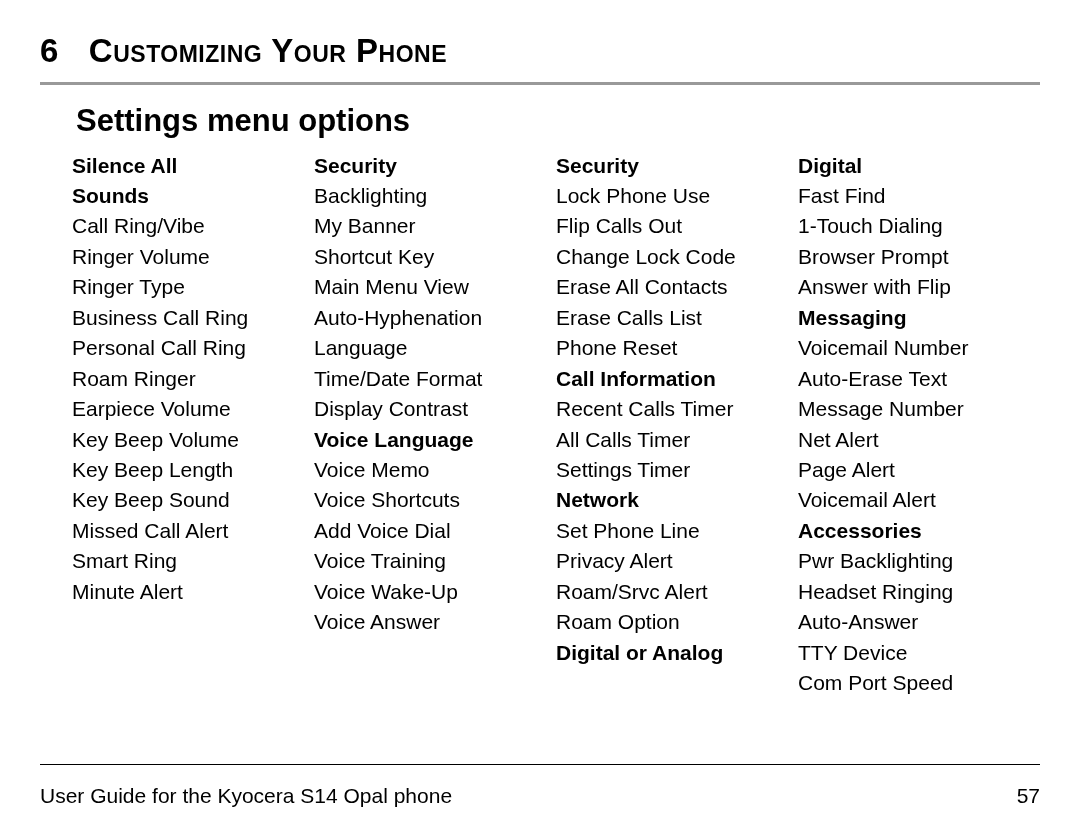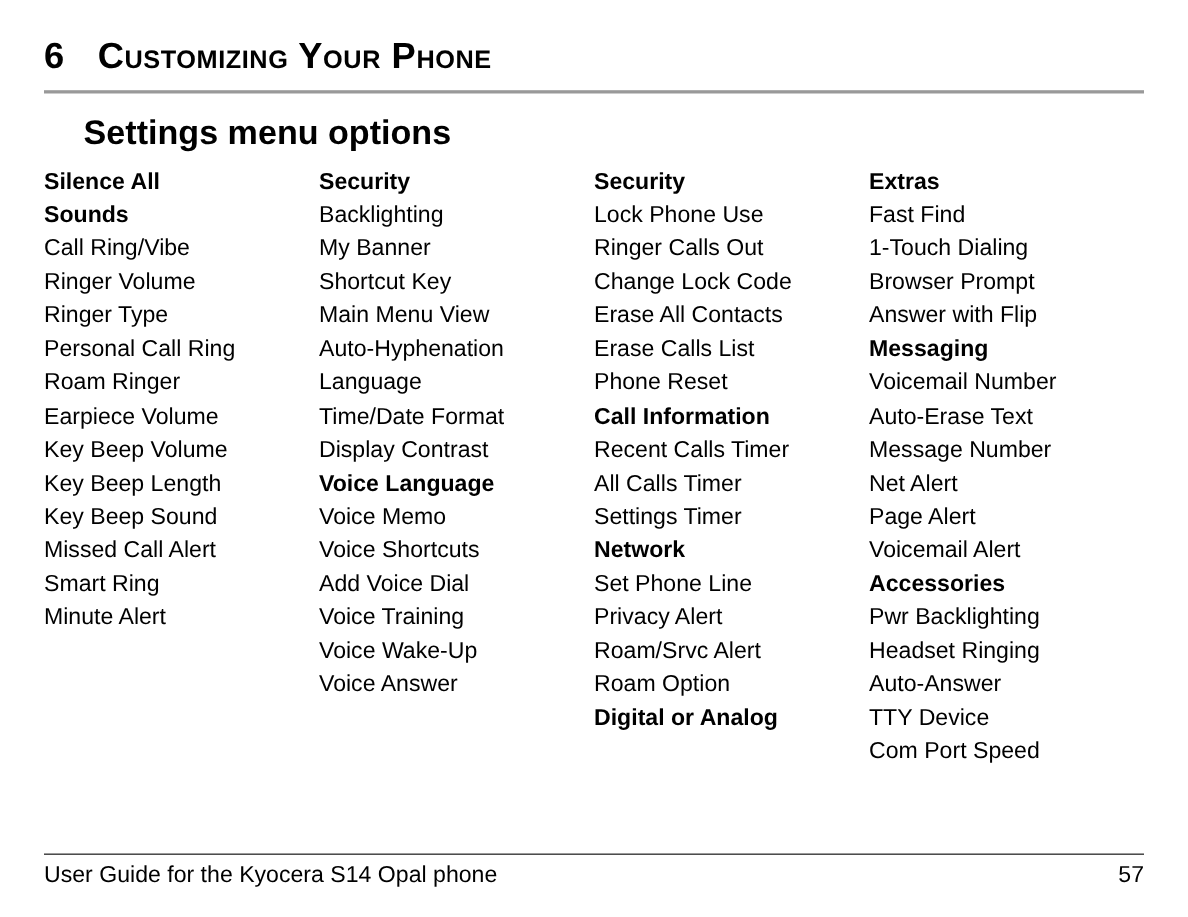--- a/index.html
+++ b/index.html
@@ -36,59 +36,61 @@
   }
   .section-title {
     font-size: 31px;
     font-weight: bold;
     margin-bottom: 8px;
     margin-left: 36px;
   }
   .columns {
     display: flex;
     gap: 0;
+    margin-left: 32px;
   }
   .col {
     flex: 0 0 25%;
     font-size: 21px;
     line-height: 1.45;
   }
   .heading {
     font-weight: bold;
   }
   .footer {
     position: absolute;
     bottom: 24px;
     left: 40px;
     right: 40px;
     display: flex;
     justify-content: space-between;
     font-size: 21px;
     border-top: 1px solid #000;
-    padding-top: 4px;
+    padding-top: 16px;
   }
 </style>
 </head>
 <body>
 
 <div class="chapter-line">
   <span class="chapter-number">6</span>
   <span class="chapter-title">Customizing Your Phone</span>
 </div>
 <hr class="divider">
 
 <div class="section-title">Settings menu options</div>
 
 <div class="columns">
   <div class="col">
       <div class="heading">Silence All</div>
       <div class="heading">Sounds</div>
       <div>Call Ring/Vibe</div>
       <div>Ringer Volume</div>
       <div>Ringer Type</div>
+      <div>Business Call Ring</div>
       <div>Personal Call Ring</div>
       <div>Roam Ringer</div>
       <div>Earpiece Volume</div>
       <div>Key Beep Volume</div>
       <div>Key Beep Length</div>
       <div>Key Beep Sound</div>
       <div>Missed Call Alert</div>
       <div>Smart Ring</div>
       <div>Minute Alert</div>
     </div>
@@ -106,38 +108,38 @@
       <div>Voice Memo</div>
       <div>Voice Shortcuts</div>
       <div>Add Voice Dial</div>
       <div>Voice Training</div>
       <div>Voice Wake-Up</div>
       <div>Voice Answer</div>
     </div>
   <div class="col">
       <div class="heading">Security</div>
       <div>Lock Phone Use</div>
-      <div>Ringer Calls Out</div>
+      <div>Flip Calls Out</div>
       <div>Change Lock Code</div>
       <div>Erase All Contacts</div>
       <div>Erase Calls List</div>
       <div>Phone Reset</div>
       <div class="heading">Call Information</div>
       <div>Recent Calls Timer</div>
       <div>All Calls Timer</div>
       <div>Settings Timer</div>
       <div class="heading">Network</div>
       <div>Set Phone Line</div>
       <div>Privacy Alert</div>
       <div>Roam/Srvc Alert</div>
       <div>Roam Option</div>
       <div class="heading">Digital or Analog</div>
     </div>
   <div class="col">
-      <div class="heading">Extras</div>
+      <div class="heading">Digital</div>
       <div>Fast Find</div>
       <div>1-Touch Dialing</div>
       <div>Browser Prompt</div>
       <div>Answer with Flip</div>
       <div class="heading">Messaging</div>
       <div>Voicemail Number</div>
       <div>Auto-Erase Text</div>
       <div>Message Number</div>
       <div>Net Alert</div>
       <div>Page Alert</div>

